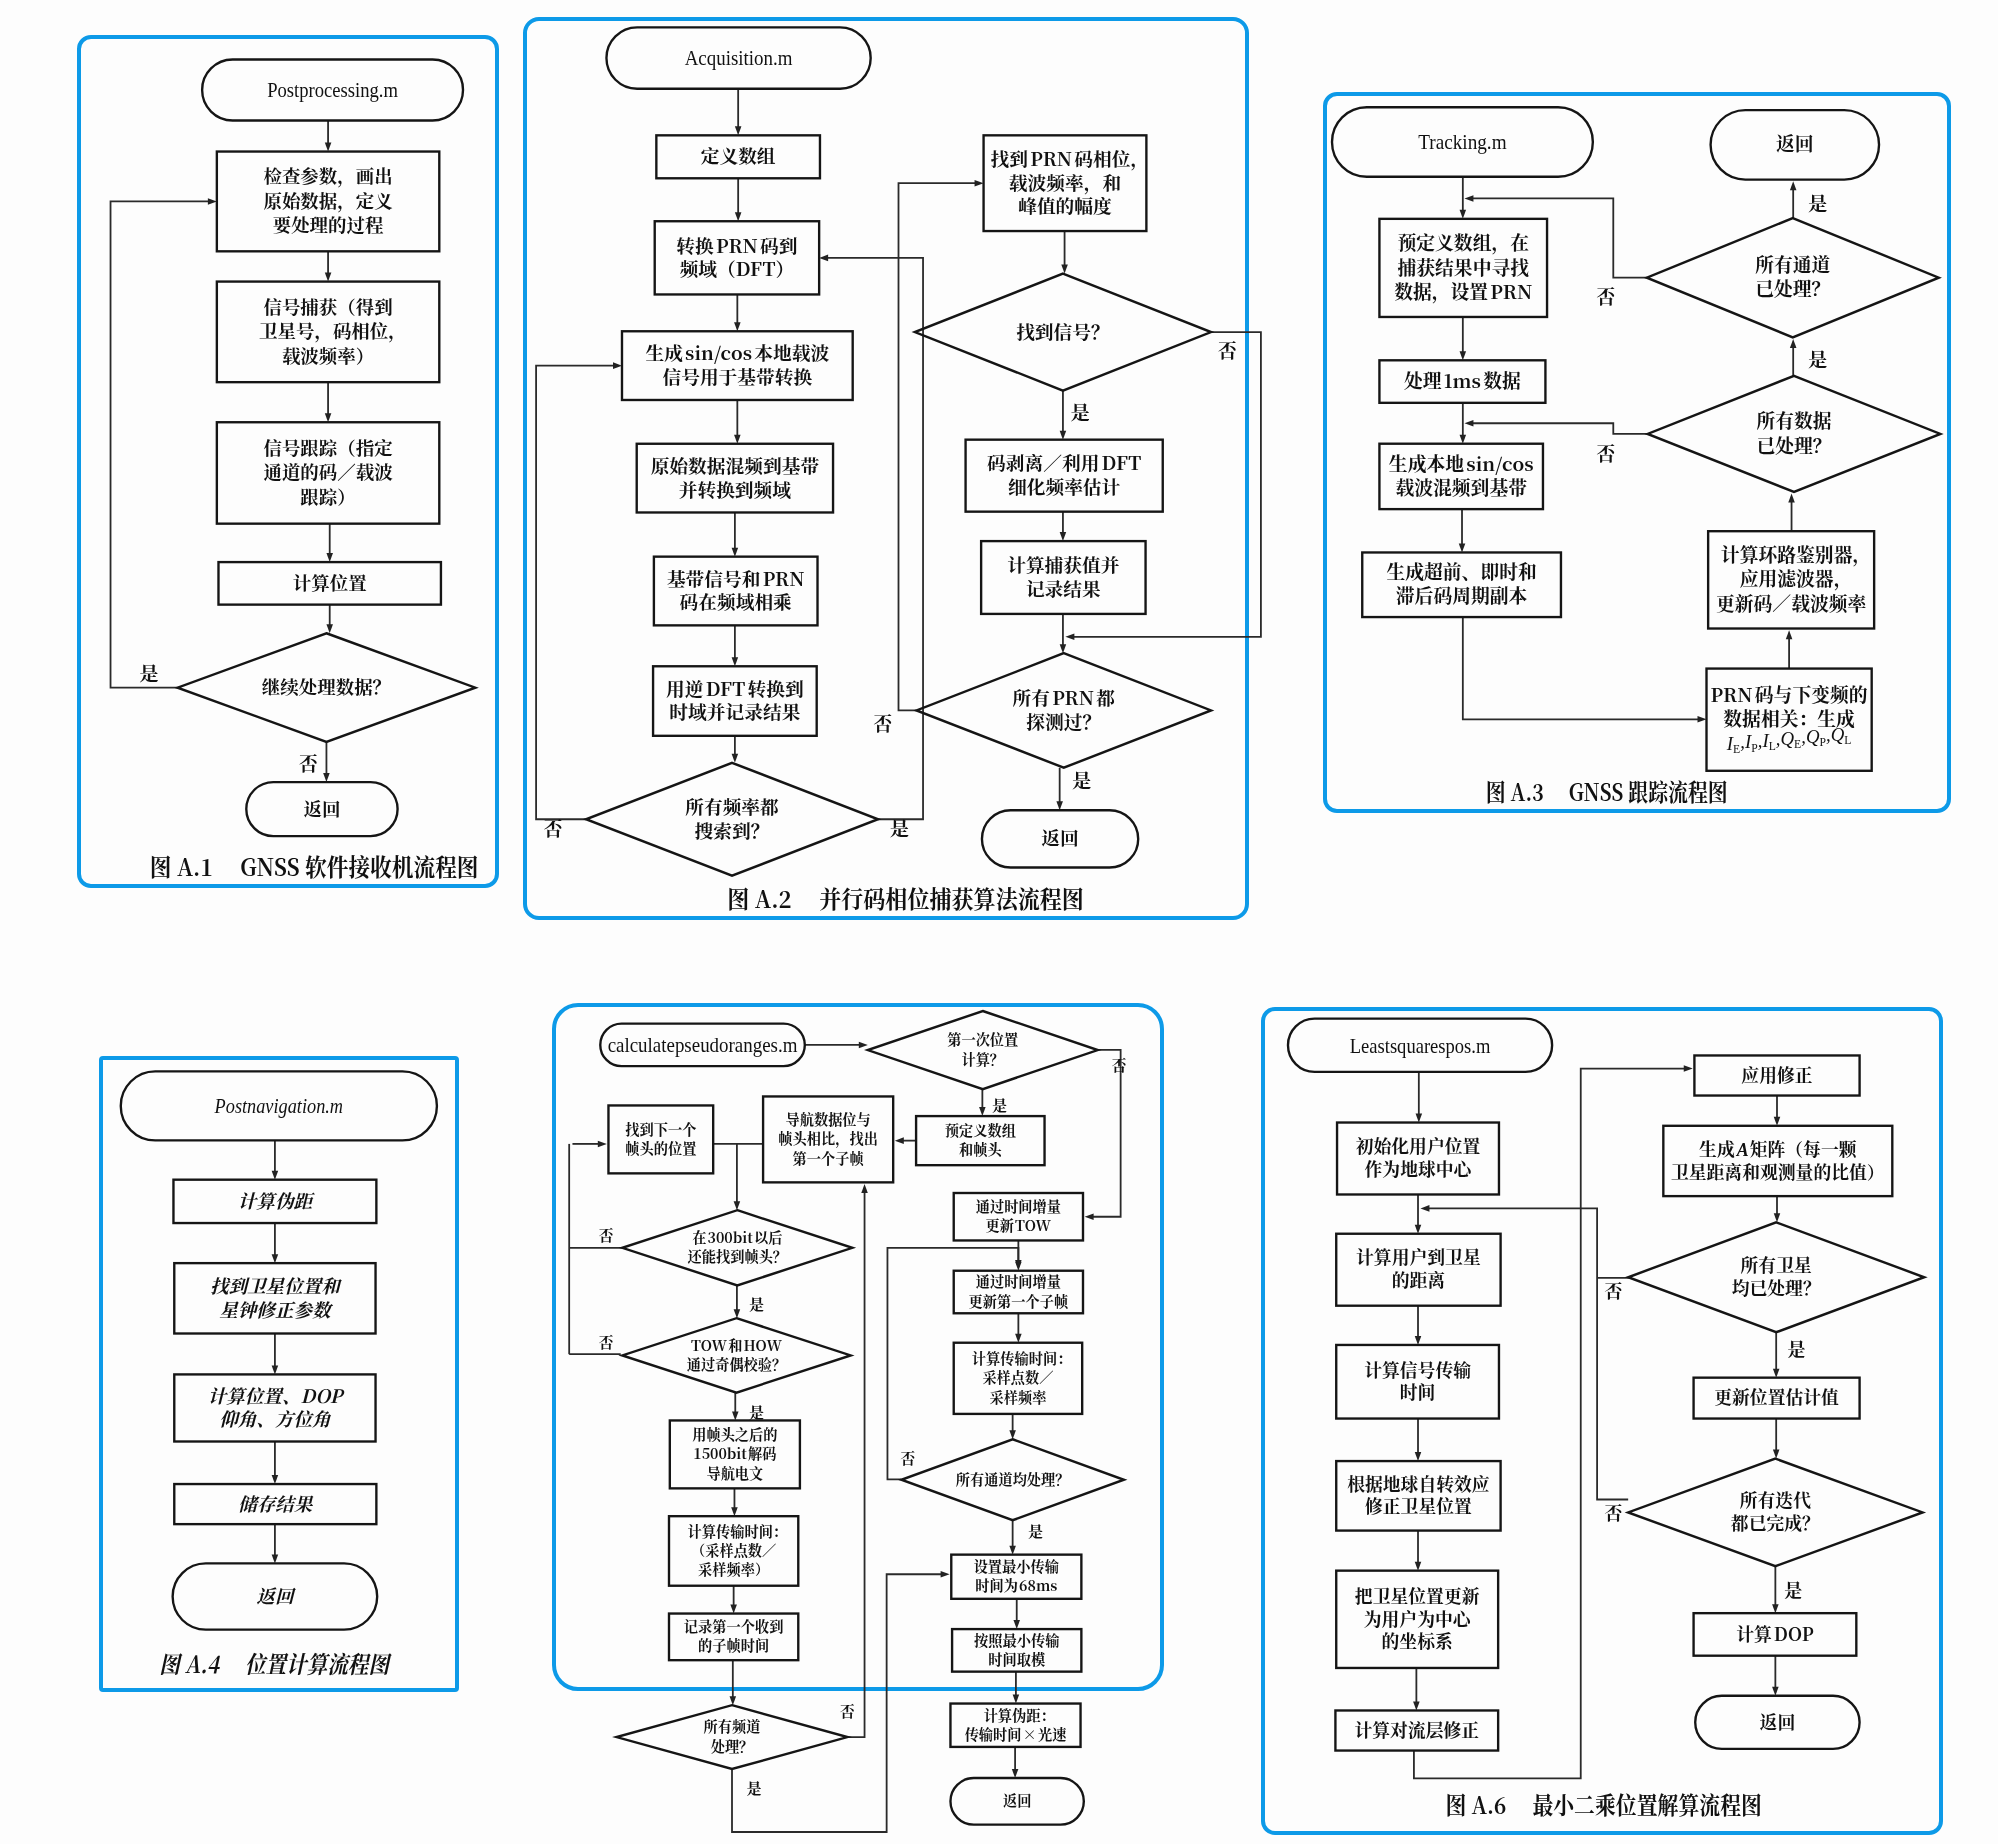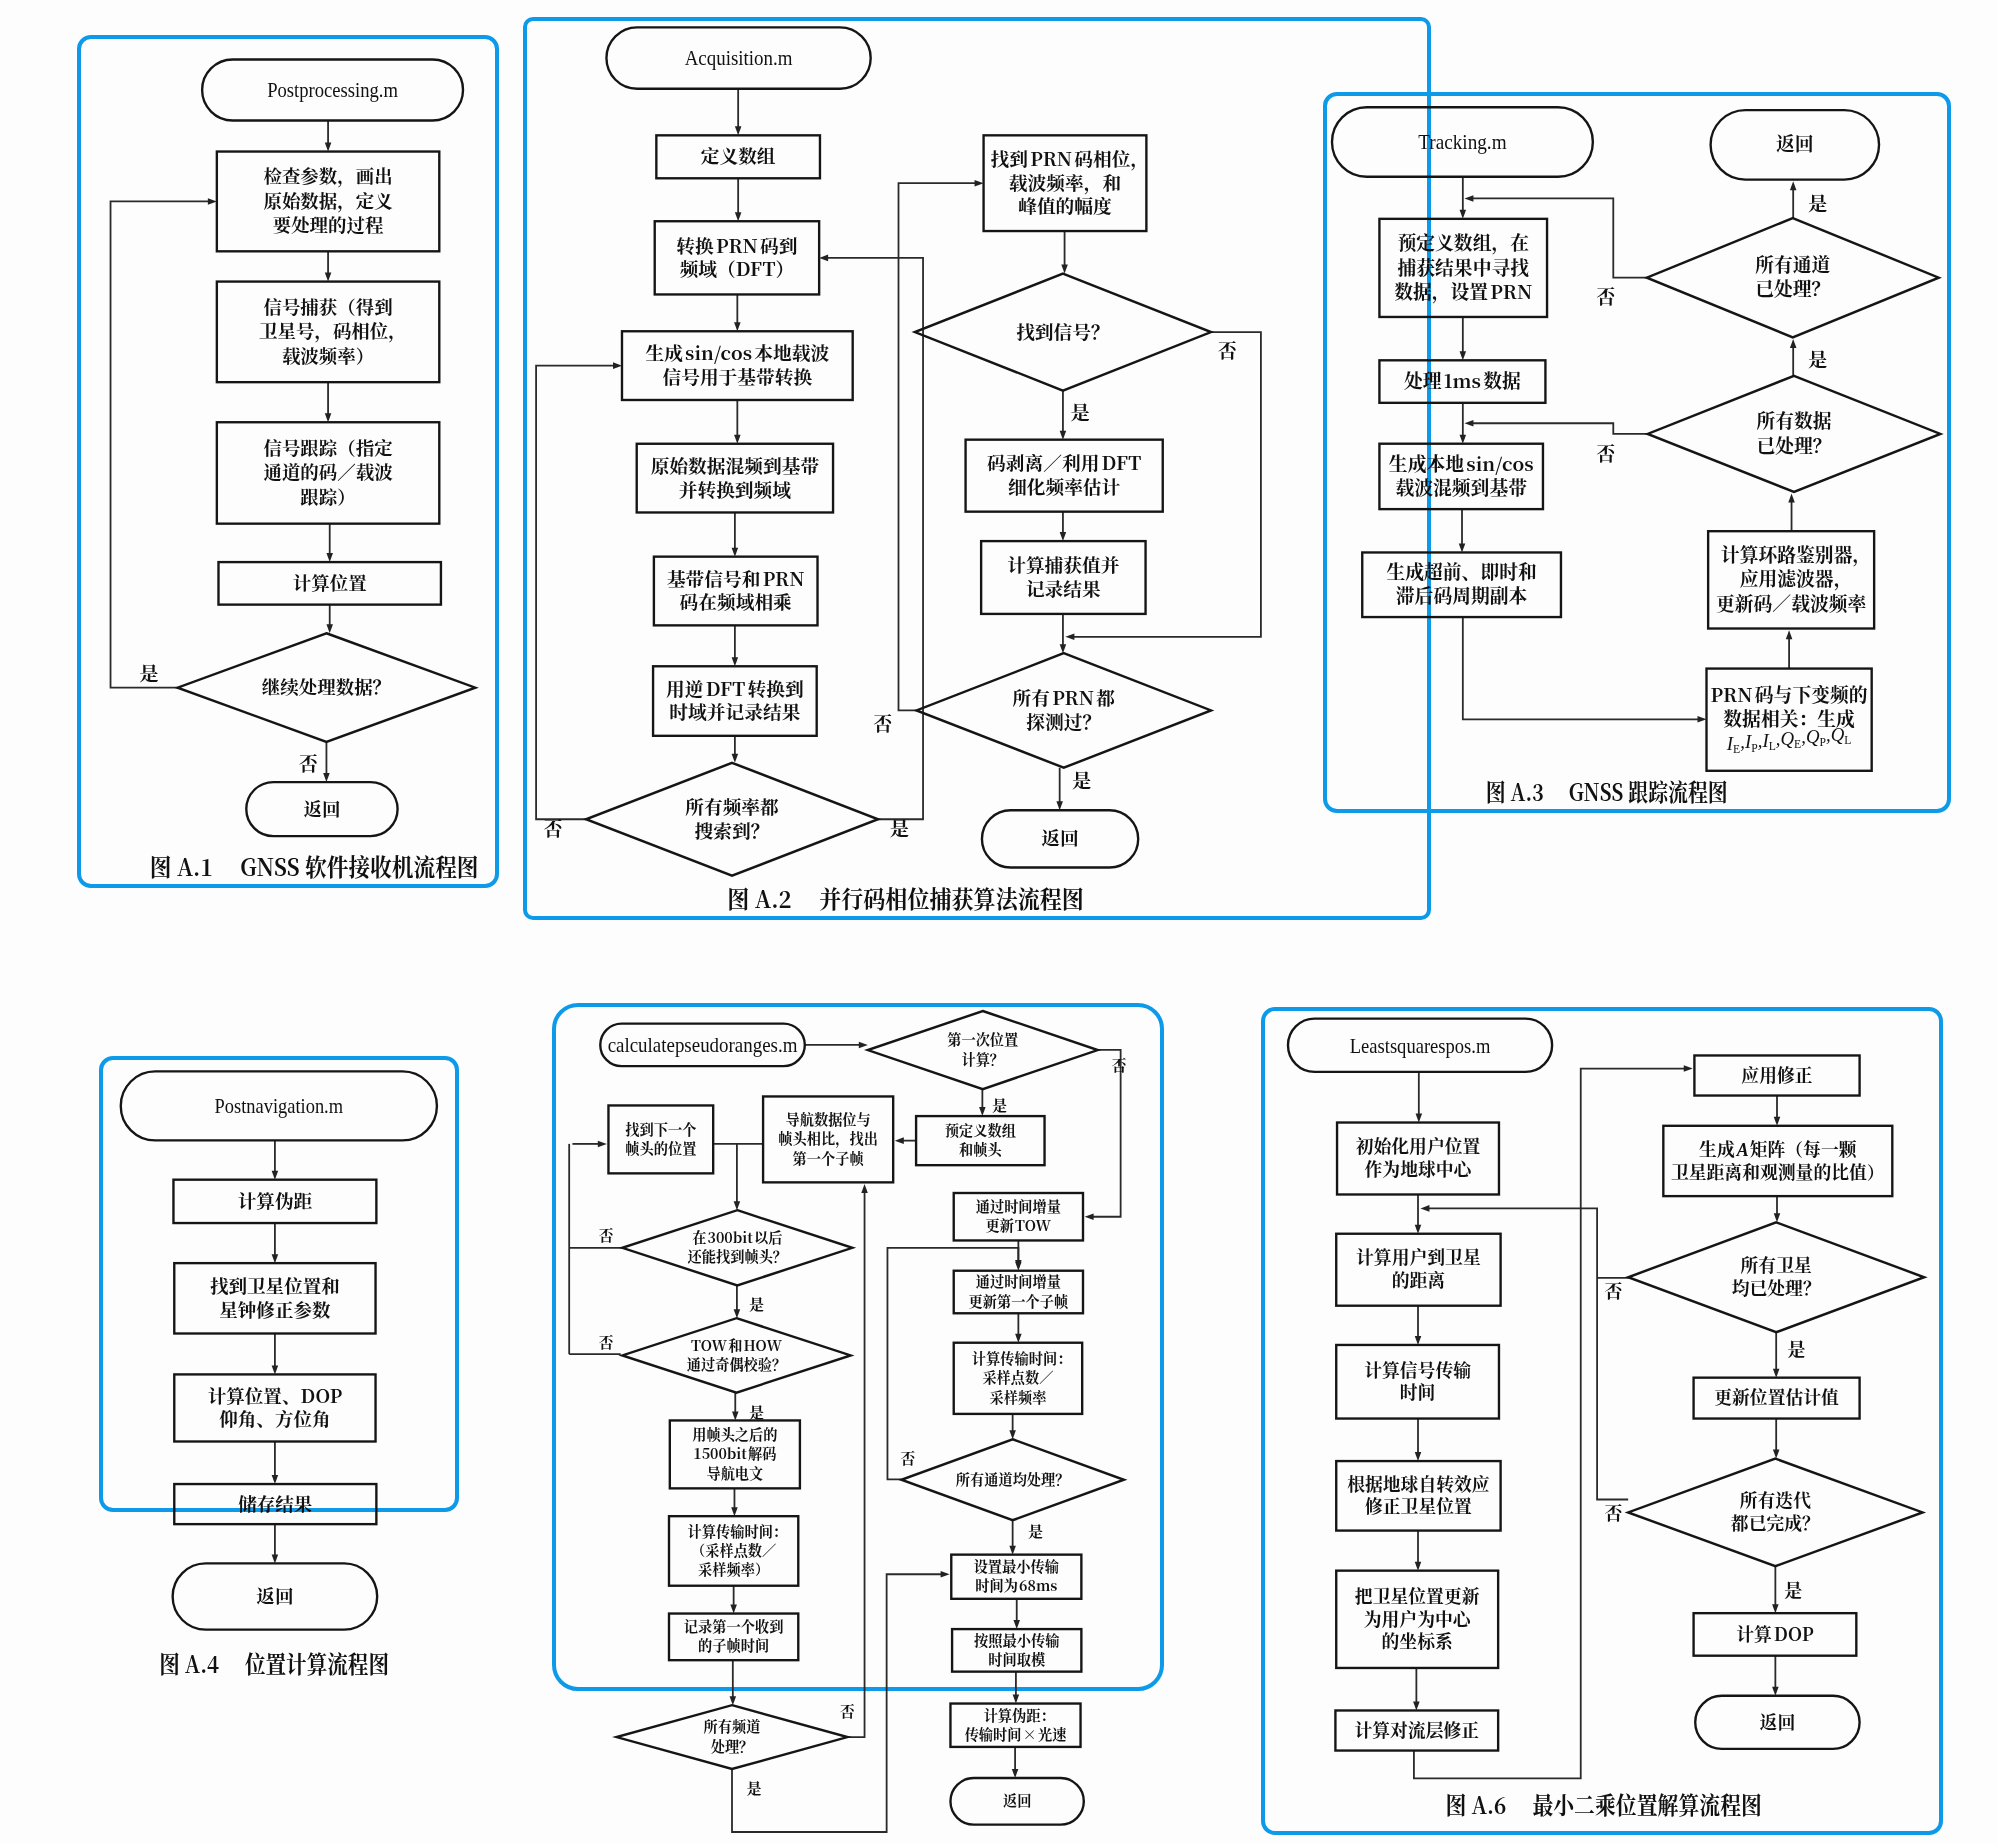--- a/index.html
+++ b/index.html
@@ -57,21 +57,21 @@
       <text class="t-cn" x="309.0" y="677.9" font-size="22.6" text-anchor="middle">计算位置</text>
       <polygon class="fc-dia" points="305.0,731.0 487.0,797.5 305.0,864.0 123.0,797.5"></polygon>
       <text class="t-cn" x="305.0" y="805.4" font-size="22.6" text-anchor="middle">继续处理数据？</text>
       <rect class="fc-term" x="207.0" y="913.0" width="185.0" height="66.0" rx="33.0" ry="33.0"></rect>
       <text class="t-cn" x="299.5" y="953.9" font-size="22.6" text-anchor="middle">返回</text>
       <text class="t-lbl" x="88.0" y="790.0" font-size="23.0" text-anchor="middle">是</text>
       <text class="t-lbl" x="283.0" y="899.0" font-size="23.0" text-anchor="middle">否</text>
       <text class="cap" x="290.0" y="1028.0" font-size="29.0" text-anchor="middle" textLength="402.0" lengthAdjust="spacingAndGlyphs">图 A.1　 GNSS 软件接收机流程图</text>
     </svg>
   </div>
-  <div class="panel" style="left:523px;top:17px;width:908px;height:903px;border-width:4.5px;border-radius:10px;">
+  <div class="panel" style="left:523px;top:17px;width:726px;height:903px;border-width:4.5px;border-radius:16px;">
     <svg width="751" height="903" viewBox="0 0 918.0 1103.5">
       <path class="fc-line" d="M 263.0 87.5 L 263.0 135.0"></path>
       <polygon class="fc-head" points="263.0,144.5 259.0,133.5 267.0,133.5"></polygon>
       <path class="fc-line" d="M 263.0 197.0 L 263.0 240.0"></path>
       <polygon class="fc-head" points="263.0,249.5 259.0,238.5 267.0,238.5"></polygon>
       <path class="fc-line" d="M 262.0 339.0 L 262.0 374.5"></path>
       <polygon class="fc-head" points="262.0,384.0 258.0,373.0 266.0,373.0"></polygon>
       <path class="fc-line" d="M 262.0 468.0 L 262.0 512.0"></path>
       <polygon class="fc-head" points="262.0,521.5 258.0,510.5 266.0,510.5"></polygon>
       <path class="fc-line" d="M 259.0 605.5 L 259.0 650.0"></path>
@@ -200,21 +200,21 @@
       <text class="t-cn" x="574.5" y="249.3" font-size="23.0" text-anchor="middle">已处理？</text>
       <rect class="fc-term" x="474.0" y="21.5" width="206.0" height="85.0" rx="42.5" ry="42.5"></rect>
       <text class="t-cn" x="577.0" y="72.0" font-size="23.0" text-anchor="middle">返回</text>
       <text class="t-lbl" x="346.0" y="258.5" font-size="23.0" text-anchor="middle">否</text>
       <text class="t-lbl" x="346.0" y="450.5" font-size="23.0" text-anchor="middle">否</text>
       <text class="t-lbl" x="605.0" y="145.5" font-size="23.0" text-anchor="middle">是</text>
       <text class="t-lbl" x="605.0" y="335.5" font-size="23.0" text-anchor="middle">是</text>
       <text class="cap" x="347.0" y="866.5" font-size="29.0" text-anchor="middle" textLength="296.0" lengthAdjust="spacingAndGlyphs">图 A.3　 GNSS 跟踪流程图</text>
     </svg>
   </div>
-  <div class="panel" style="left:99px;top:1056px;width:360px;height:456px;border-width:4.5px;border-radius:14px;">
+  <div class="panel" style="left:99px;top:1056px;width:360px;height:636px;border-width:4.5px;border-radius:4px;font-style:italic;">
     <svg width="360" height="636" viewBox="0 0 440.0 777.0">
       <path class="fc-line" d="M 215.0 103.0 L 215.0 141.5"></path>
       <polygon class="fc-head" points="215.0,151.0 211.0,140.0 219.0,140.0"></polygon>
       <path class="fc-line" d="M 215.0 204.0 L 215.0 243.5"></path>
       <polygon class="fc-head" points="215.0,253.0 211.0,242.0 219.0,242.0"></polygon>
       <path class="fc-line" d="M 215.0 339.0 L 215.0 379.5"></path>
       <polygon class="fc-head" points="215.0,389.0 211.0,378.0 219.0,378.0"></polygon>
       <path class="fc-line" d="M 215.0 471.0 L 215.0 513.5"></path>
       <polygon class="fc-head" points="215.0,523.0 211.0,512.0 219.0,512.0"></polygon>
       <path class="fc-line" d="M 215.0 572.0 L 215.0 610.5"></path>

